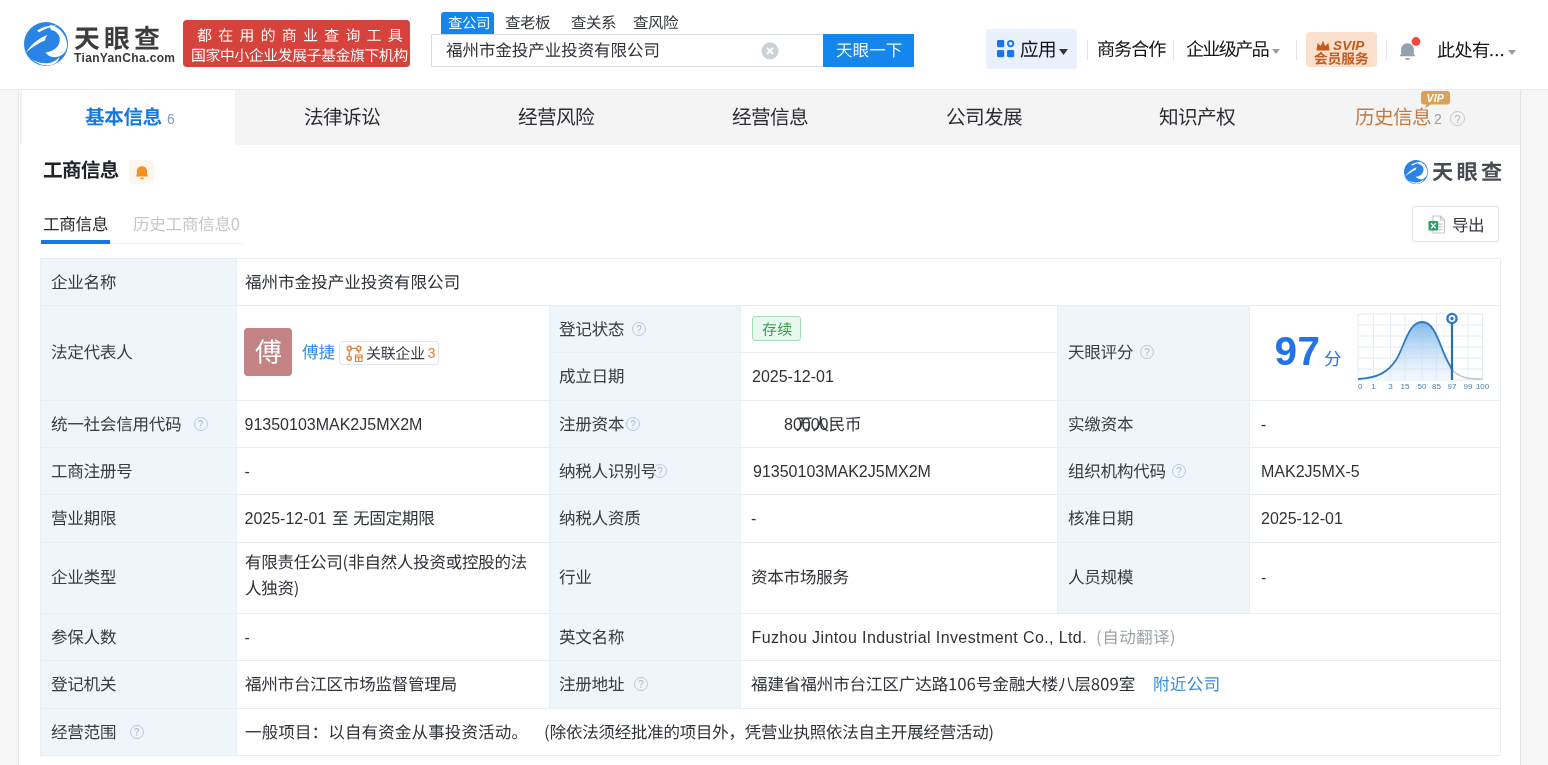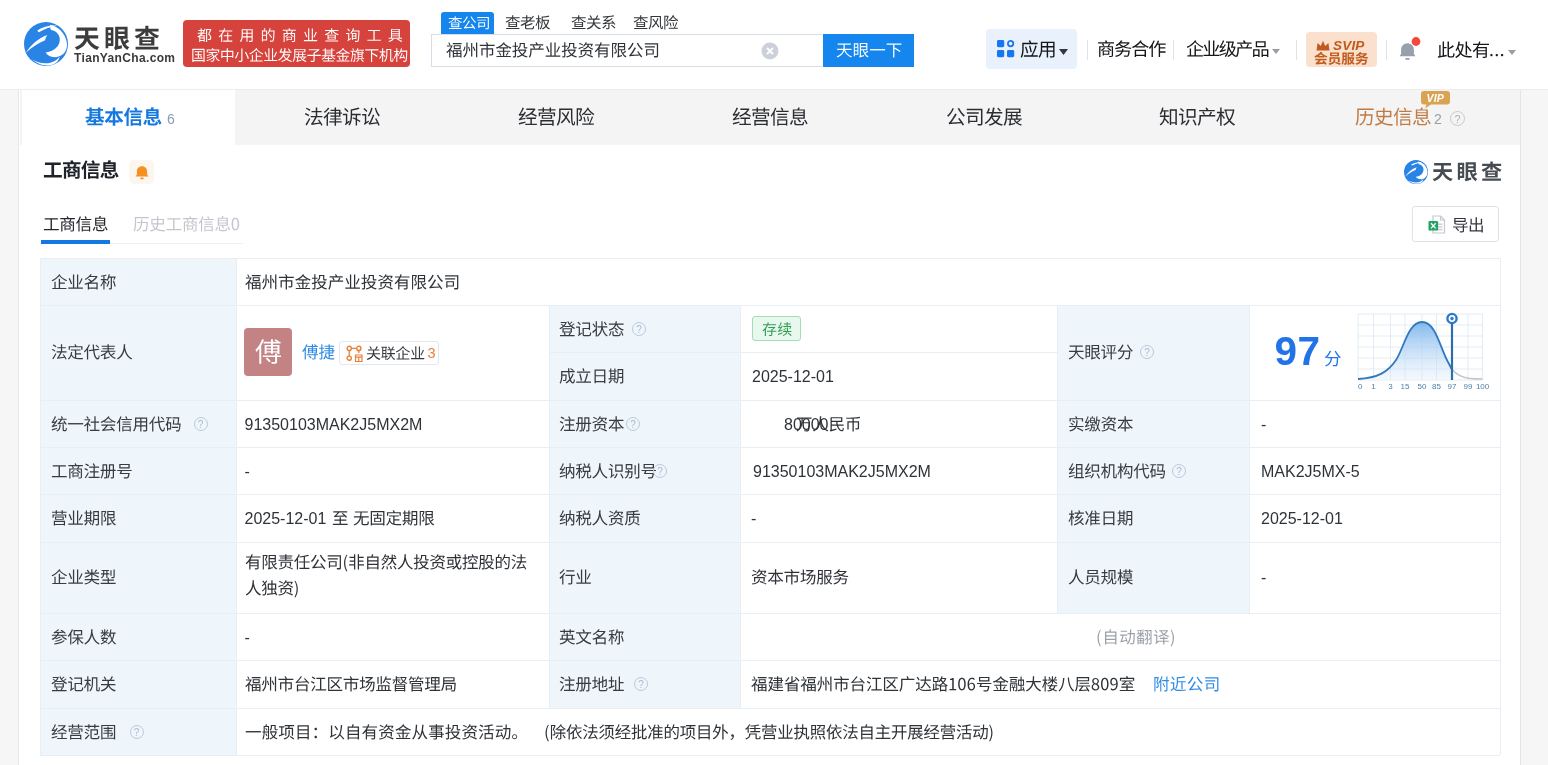--- a/index.html
+++ b/index.html
@@ -886,20 +886,21 @@
     </svg>
 <div class="lt" style="left:244.5px;top:629.5px;font-size:16px;color:#2f3338;">-</div>
 <svg class="t" style="left:559px;top:627.8px" width="68.2" height="20.3">
       <g fill="#383b40" transform="translate(0,15.2) scale(0.01656,-0.01656)">
         <use href="#r82f1" x="0"></use>
         <use href="#r6587" x="984"></use>
         <use href="#r540d" x="1969"></use>
         <use href="#r79f0" x="2953"></use>
       </g>
     </svg>
+<div class="lt" style="left:751.5px;top:629.5px;font-size:16px;color:#2f3338;letter-spacing:0.4px;">Fuzhou Jintou Industrial Investment Co., Ltd.</div>
 <svg class="t" style="left:1096px;top:627.8px" width="83.2" height="20.3">
       <g fill="#9ba1a8" transform="translate(0,15.2) scale(0.01656,-0.01656)">
         <use href="#r0028" x="0"></use>
         <use href="#r81ea" x="381"></use>
         <use href="#r52a8" x="1401"></use>
         <use href="#r7ffb" x="2422"></use>
         <use href="#r8bd1" x="3443"></use>
         <use href="#r0029" x="4463"></use>
       </g>
     </svg>

